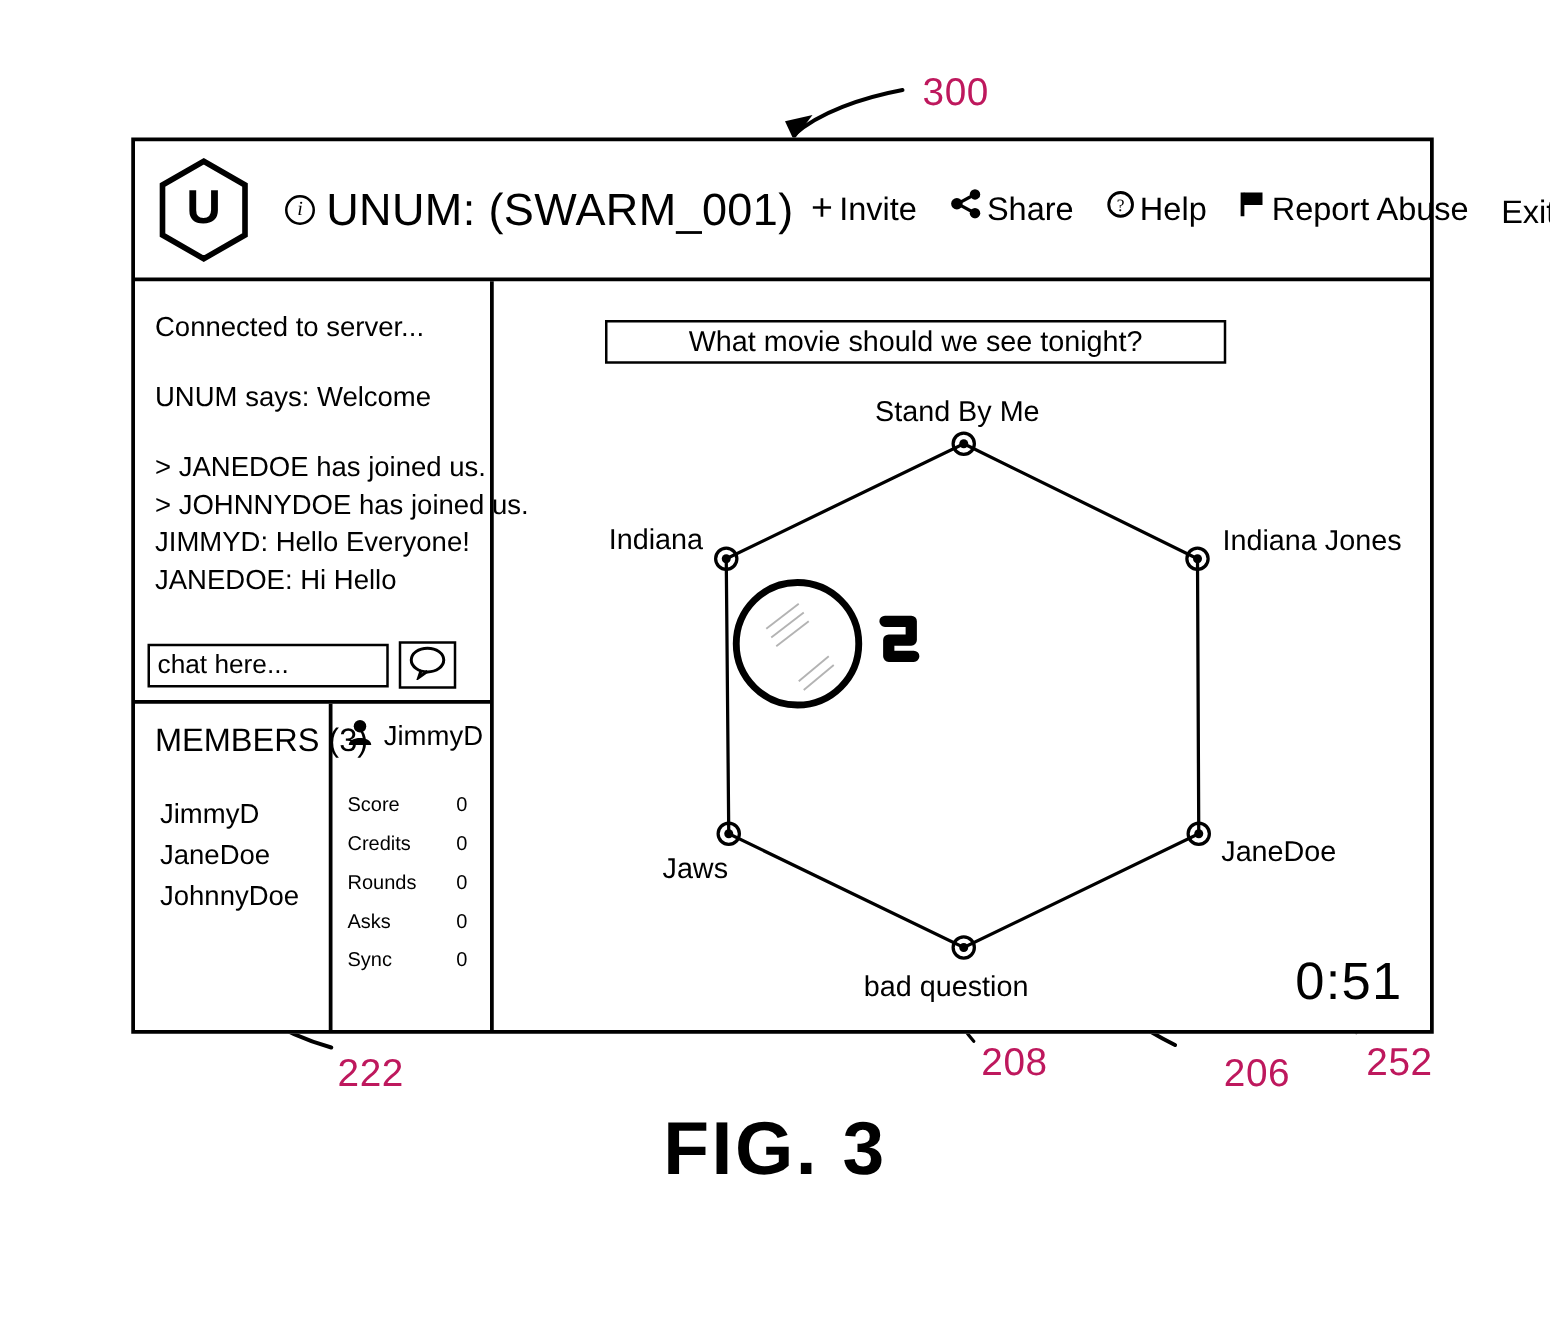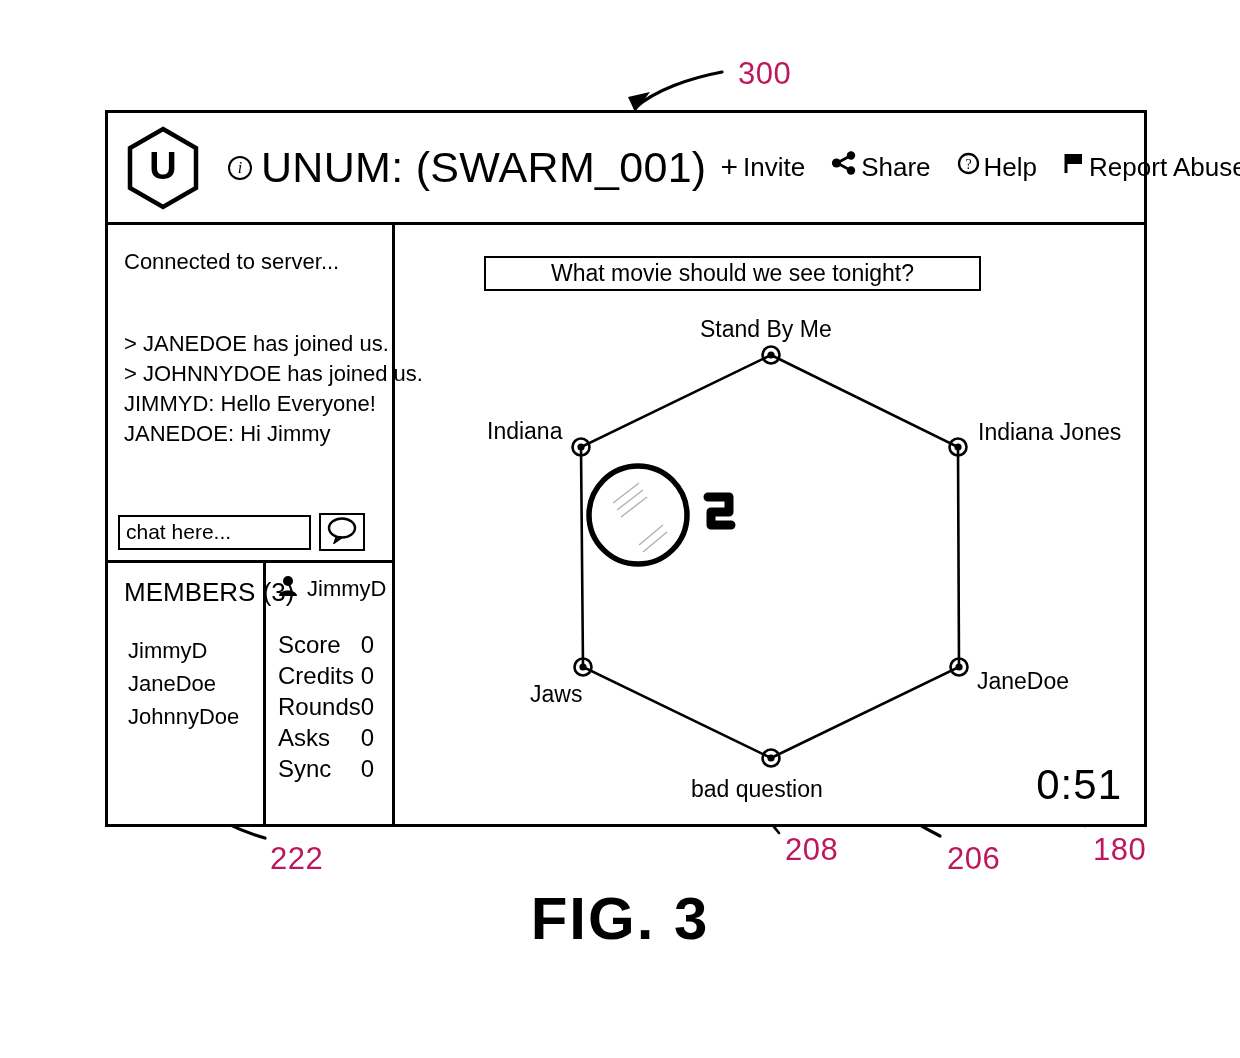--- a/index.html
+++ b/index.html
@@ -87,21 +87,21 @@
     display: inline-flex;
     align-items: center;
     justify-content: center;
     font-size: 16px;
     font-family: "Liberation Serif", serif;
     font-style: italic;
     margin-right: 9px;
     box-sizing: border-box;
   }
   #session-title {
-    font-size: 43px;
+    font-size: 36px;
     letter-spacing: 0.3px;
     white-space: nowrap;
   }
   #toolbar {
     display: flex;
     align-items: flex-end;
     margin-left: 14px;
     gap: 26px;
     padding-bottom: 2px;
   }
@@ -223,21 +223,21 @@
     display: flex;
     align-items: center;
     gap: 9px;
     font-size: 22px;
     margin-bottom: 26px;
     white-space: nowrap;
   }
   .stat-row {
     display: flex;
     align-items: baseline;
-    font-size: 24px;
+    font-size: 16px;
     line-height: 31px;
     width: 96px;
   }
   .stat-row .sk { flex: 1; white-space: nowrap; }
   .stat-row .sv { text-align: right; width: 16px; }
 
   
   #board {
     position: absolute;
     left: 287px;
@@ -350,22 +350,22 @@
 <div class="ref" style="left:485px;top:127px">204</div>
 <div class="ref" style="left:912px;top:119px">212</div>
 <div class="ref" style="left:652px;top:222px">226</div>
 <div class="ref" style="left:462px;top:307px">218</div>
 <div class="ref" style="left:943px;top:298px">302</div>
 <div class="ref" style="left:334px;top:477px">220</div>
 <div class="ref" style="left:470px;top:560px">224</div>
 <div class="ref" style="left:270px;top:841px">222</div>
 <div class="ref" style="left:622px;top:575px">210</div>
 <div class="ref" style="left:740px;top:565px">306</div>
-<div class="ref" style="left:1093px;top:832px">180</div>
-<div class="ref" style="left:947px;top:841px">206</div>
+<div class="ref" style="left:1093px;top:832px">252</div>
+<div class="ref" style="left:979px;top:841px">206</div>
 <div class="ref" style="left:820px;top:347px">208</div>
 <div class="ref" style="left:588px;top:385px">208</div>
 <div class="ref" style="left:1015px;top:452px">208</div>
 <div class="ref" style="left:592px;top:712px">208</div>
 <div class="ref" style="left:1015px;top:703px">208</div>
 <div class="ref" style="left:785px;top:832px">208</div>
 
 <div id="app-window">
 
   <div id="titlebar">
@@ -429,25 +429,26 @@
     </div>
   </div>
 
   <div id="body-area">
 
     <div id="left-column">
 
       <div id="chat-panel">
         <div class="chat-line">Connected to server...</div>
         <div class="chat-gap"></div>
+        <div class="chat-line">UNUM says: Welcome</div>
         <div class="chat-gap"></div>
         <div class="chat-line">&gt; JANEDOE has joined us.</div>
         <div class="chat-line">&gt; JOHNNYDOE has joined us.</div>
         <div class="chat-line">JIMMYD: Hello Everyone!</div>
-        <div class="chat-line">JANEDOE: Hi Jimmy</div>
+        <div class="chat-line">JANEDOE: Hi Hello</div>
 
         <div id="chat-input-row">
           <div id="chat-input">chat here...</div>
           <div id="chat-send">
             <span>
               <svg width="34" height="28" viewBox="0 0 34 28">
                 <ellipse cx="17" cy="12" rx="13" ry="9.5" fill="none" stroke="#000" stroke-width="2.4"></ellipse>
                 <path d="M 12,20 L 10,26 L 17,21" fill="none" stroke="#000" stroke-width="2.4"></path>
               </svg>
             </span>

